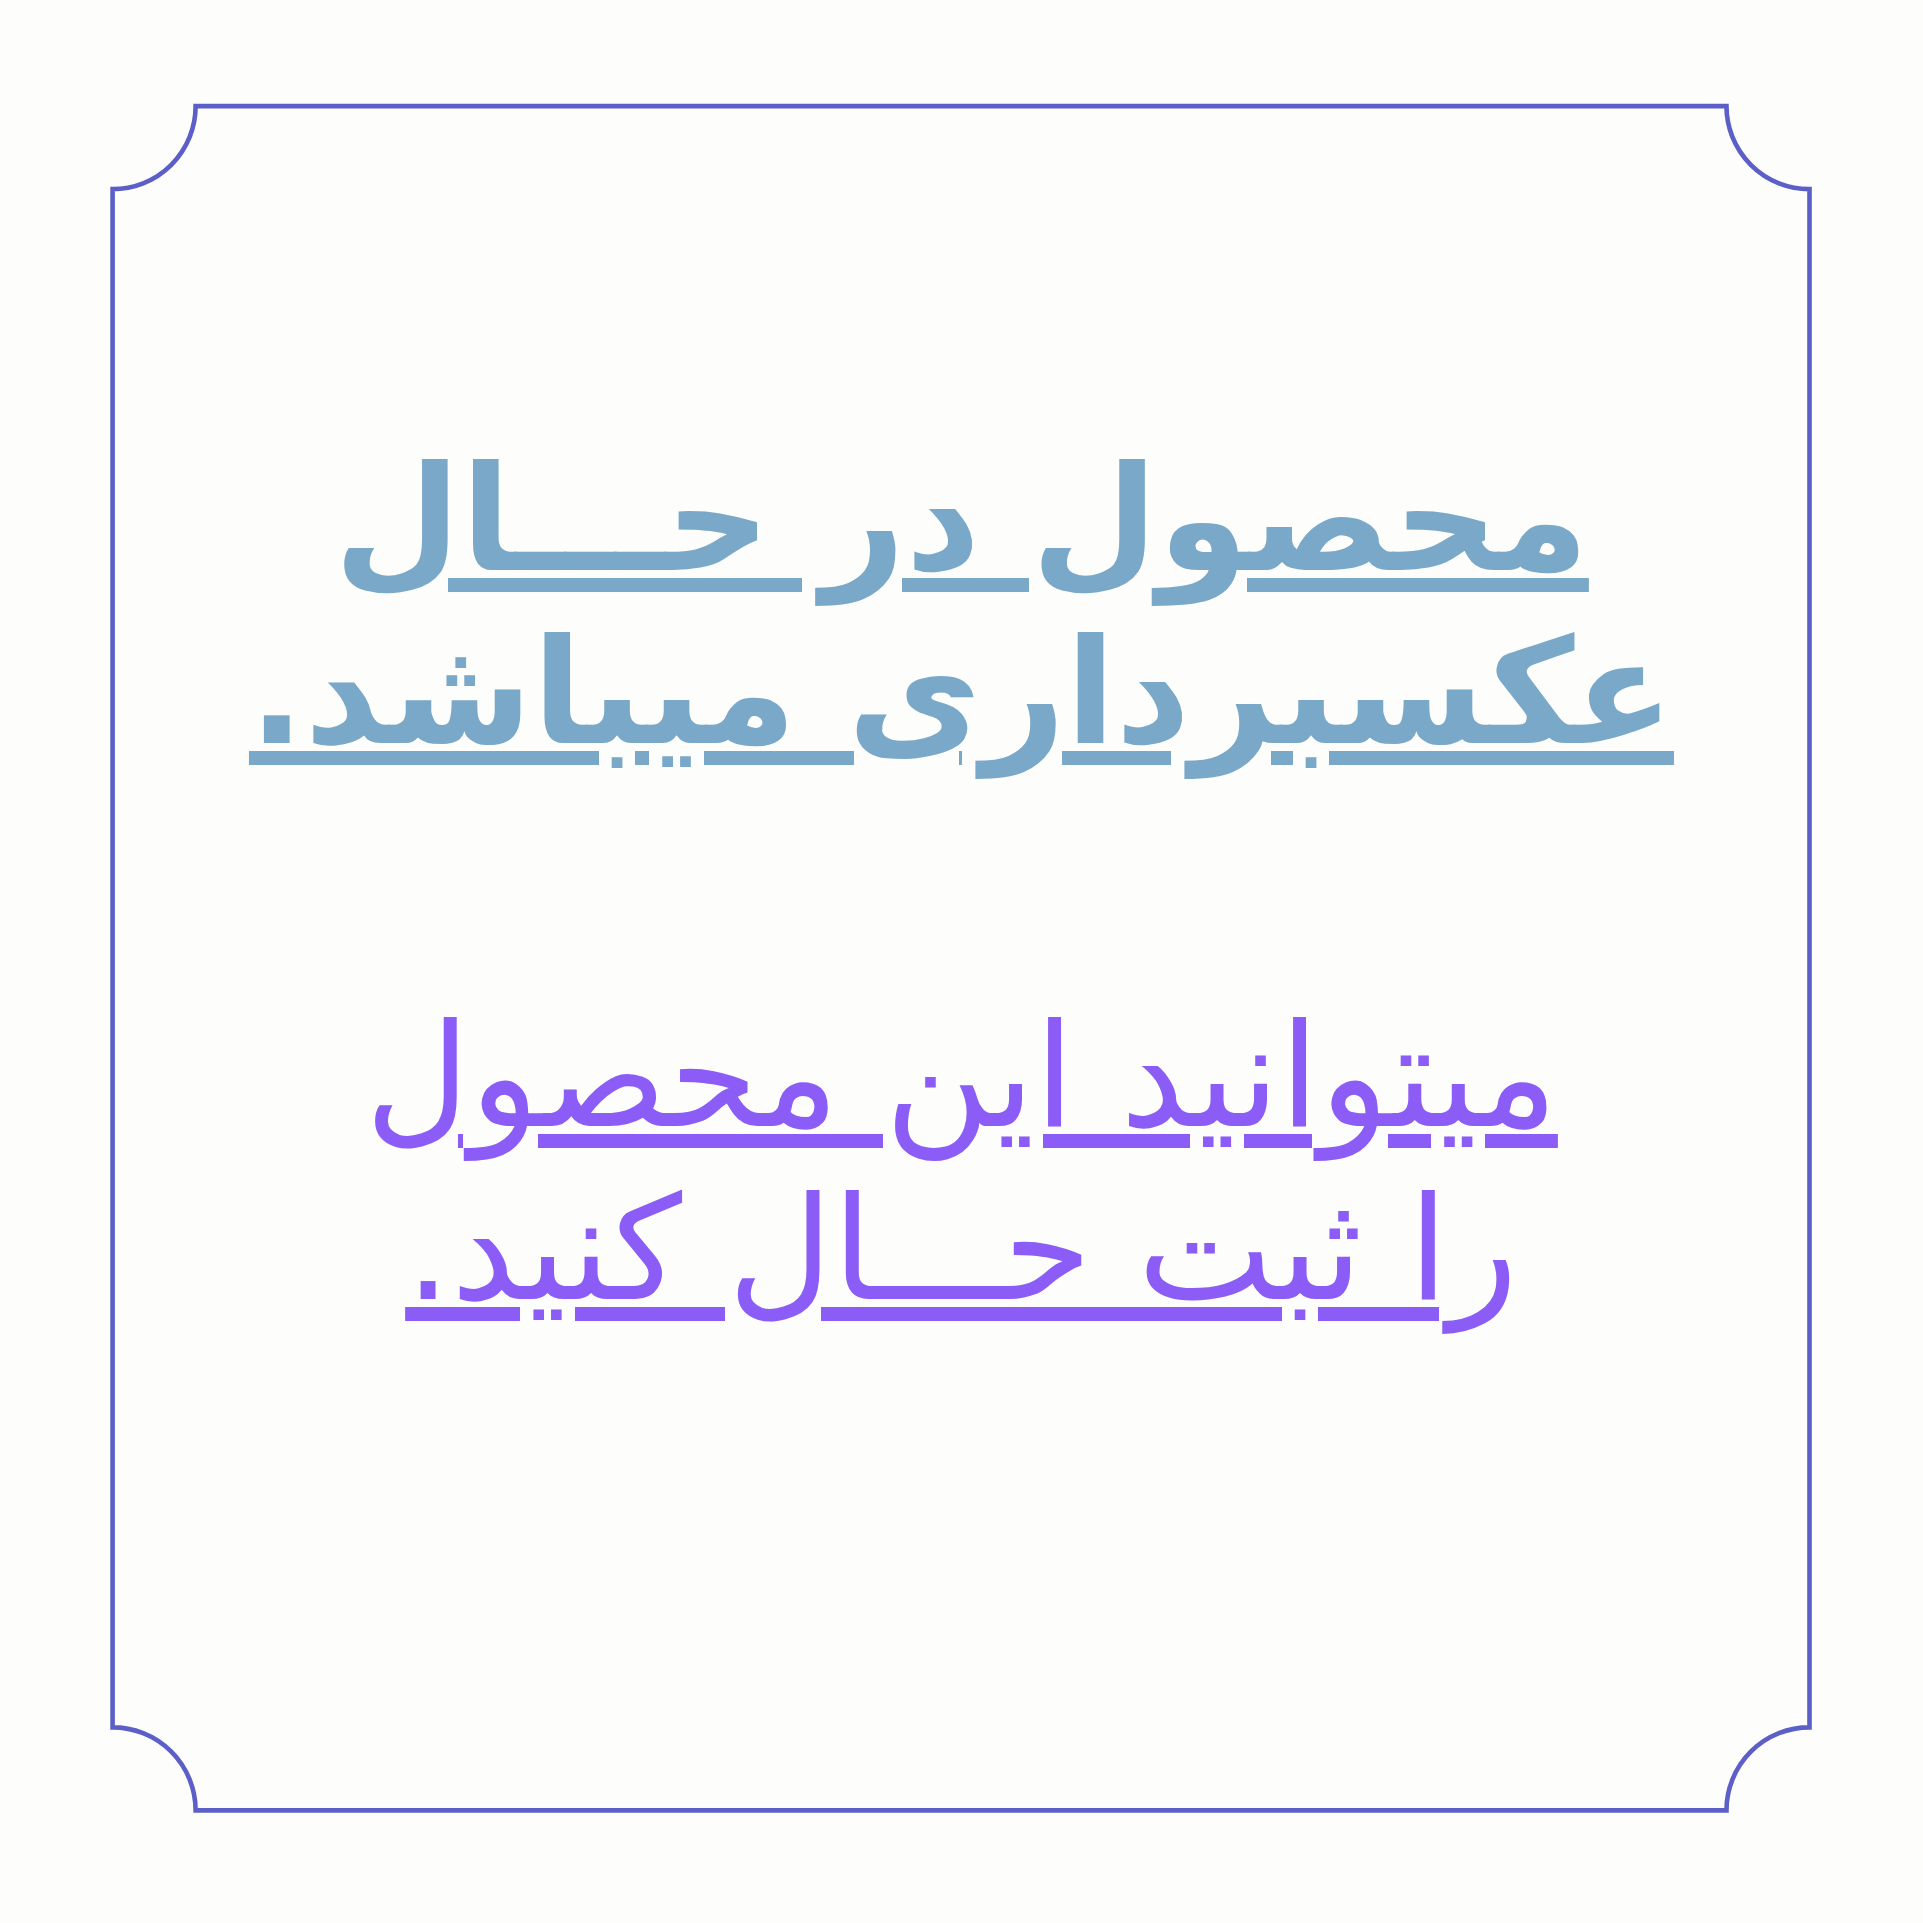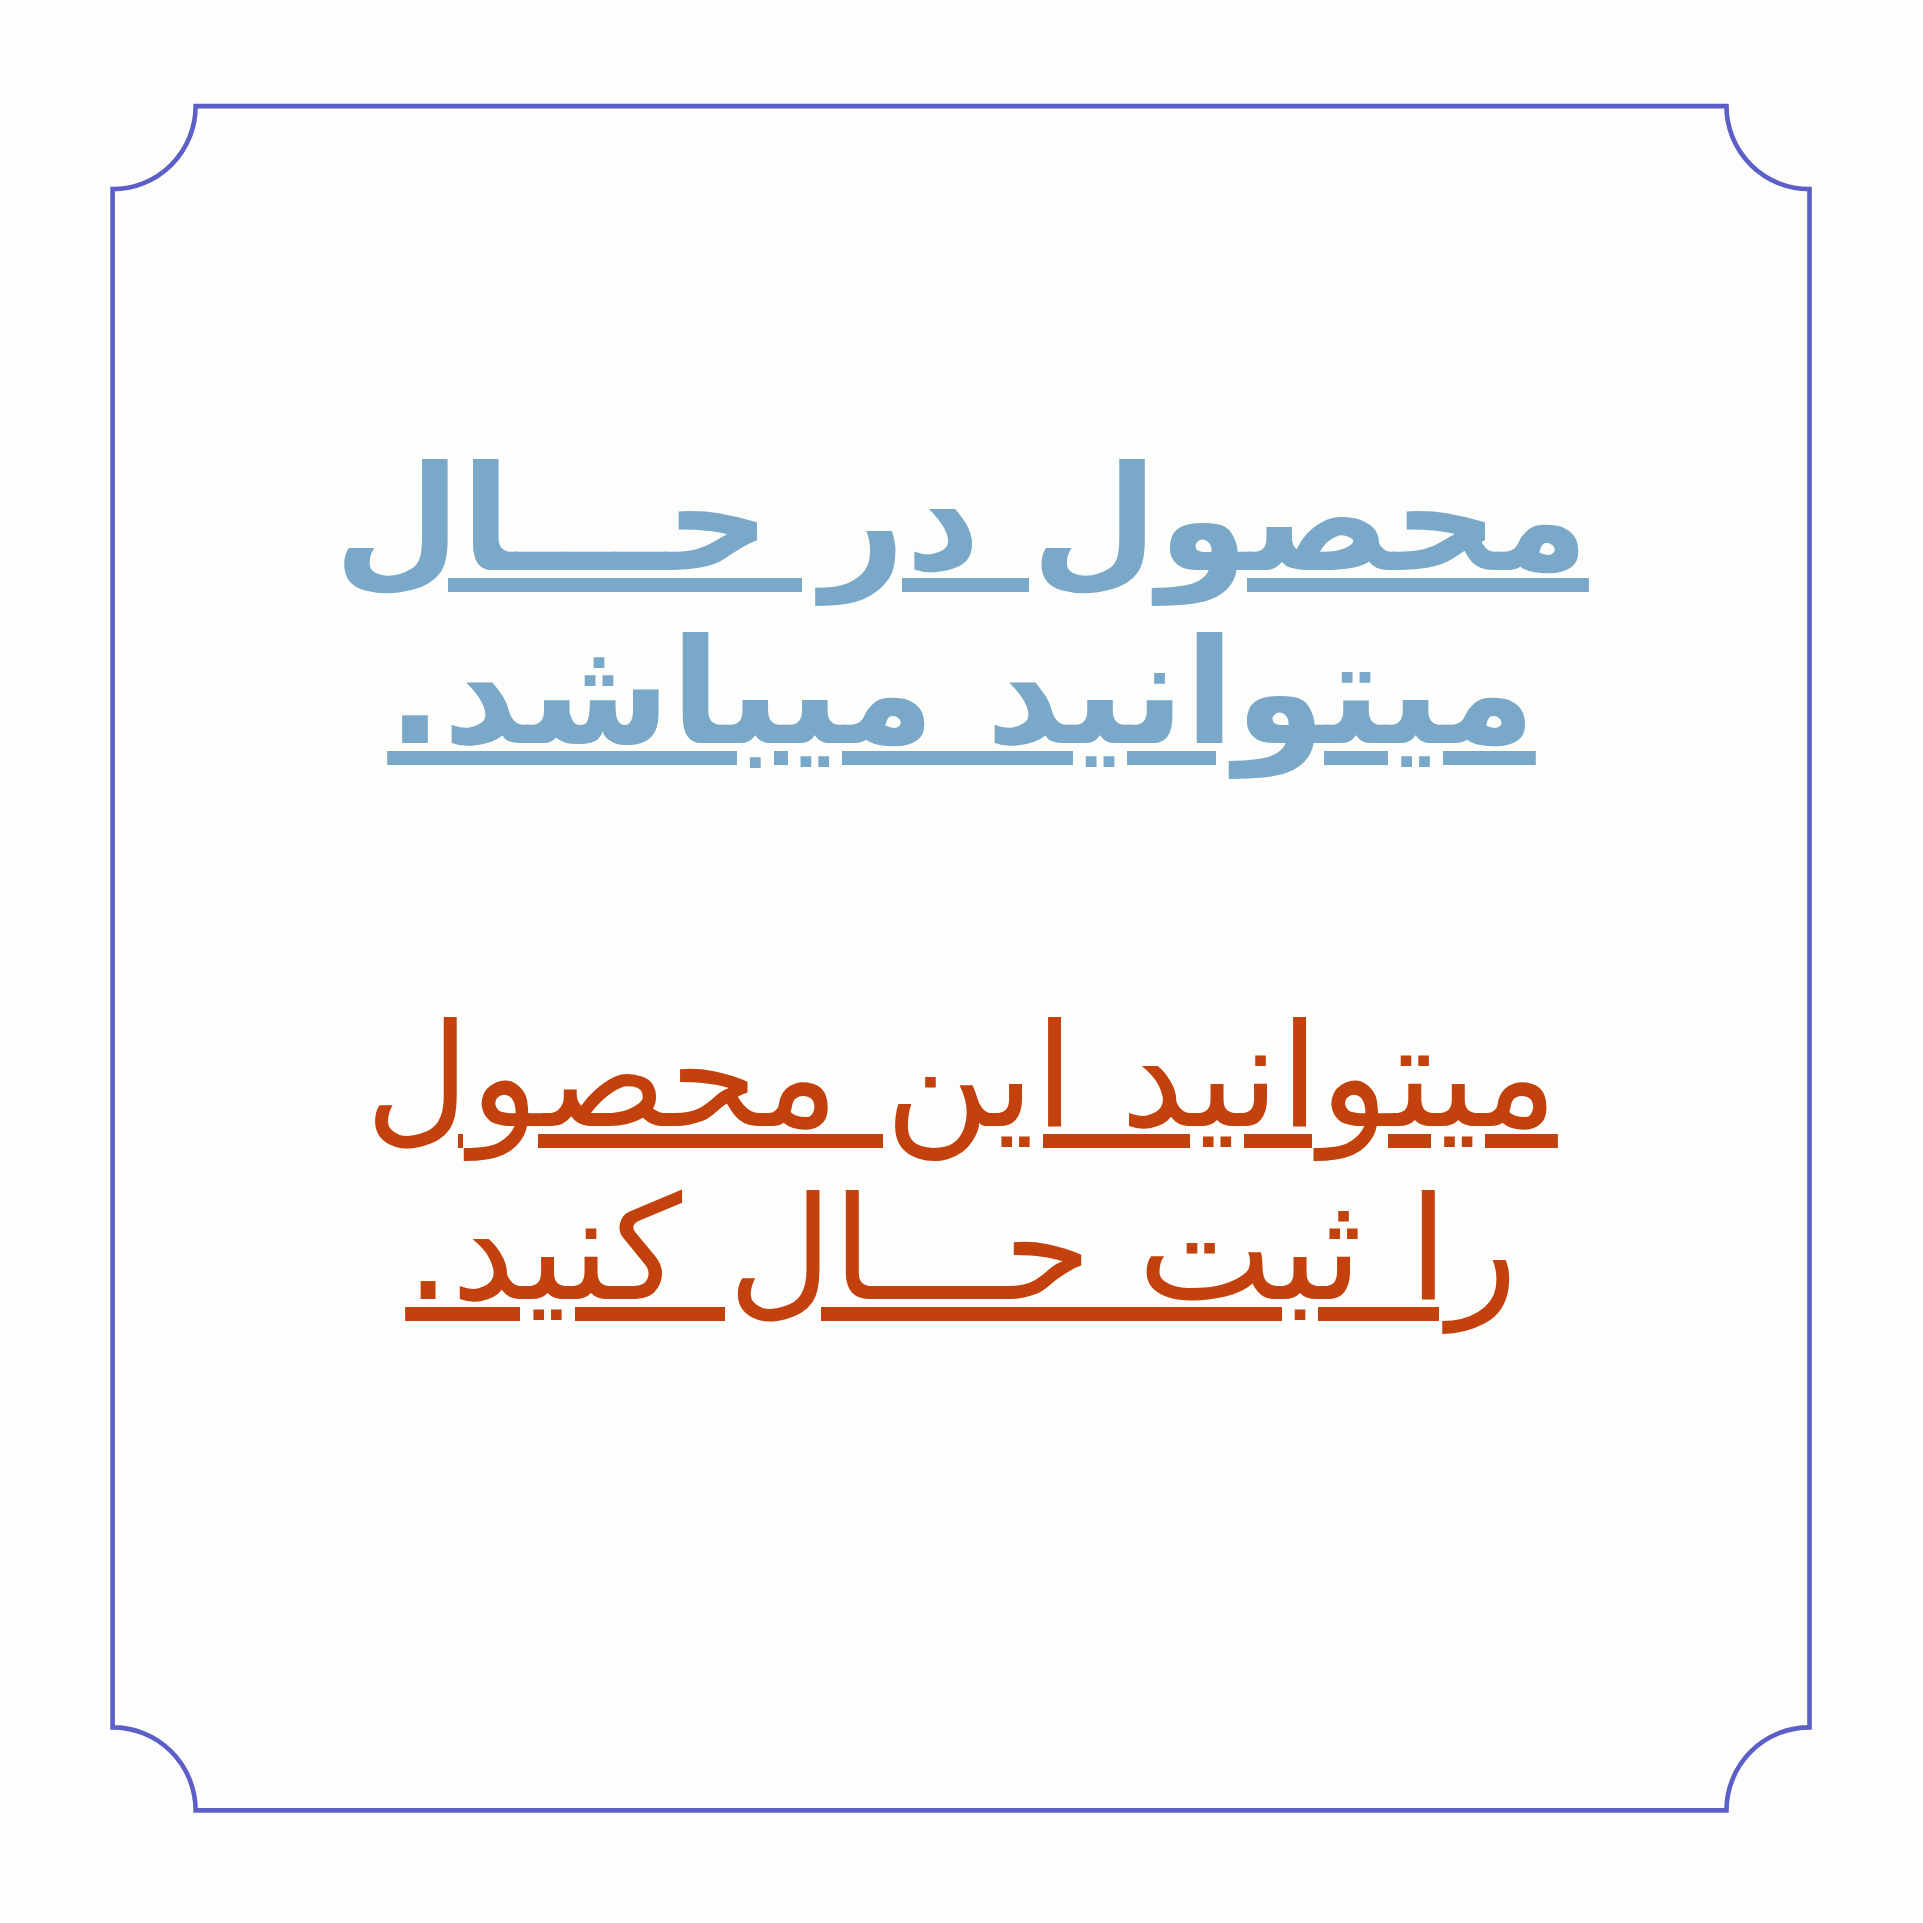--- a/index.html
+++ b/index.html
@@ -60,21 +60,21 @@
     margin: 0 0 0 0;
     transform: translateY(-111px);
   }
 
   .headline .line {
     display: block;
     white-space: nowrap;
   }
 
   .subtext {
-    color: #c2410c;
+    color: #8b5cf6;
     font-size: 144px;
     font-weight: 400;
     line-height: 1.20;
     letter-spacing: -0.9px;
     margin: 0;
     transform: translateY(-37px);
   }
 
   .subtext .line {
     display: block;
@@ -103,21 +103,21 @@
         A 90 90 0 0 0 122 1872
         L 122 205
         A 90 90 0 0 0 212 115
         Z" fill="none" stroke="#5b5fc7" stroke-width="5" stroke-linejoin="miter"></path>
   </svg>
 
   <div class="content">
 
     <div class="text-block headline">
       <span class="line">محصول در حـــال</span>
-      <span class="line">میتوانید میباشد.</span>
+      <span class="line">عکسبرداری میباشد.</span>
     </div>
 
     <div class="gap"></div>
 
     <div class="text-block subtext">
       <span class="line">میتوانید این محصول</span>
       <span class="line">را ثبت حـــال کنید.</span>
     </div>
 
   </div>

